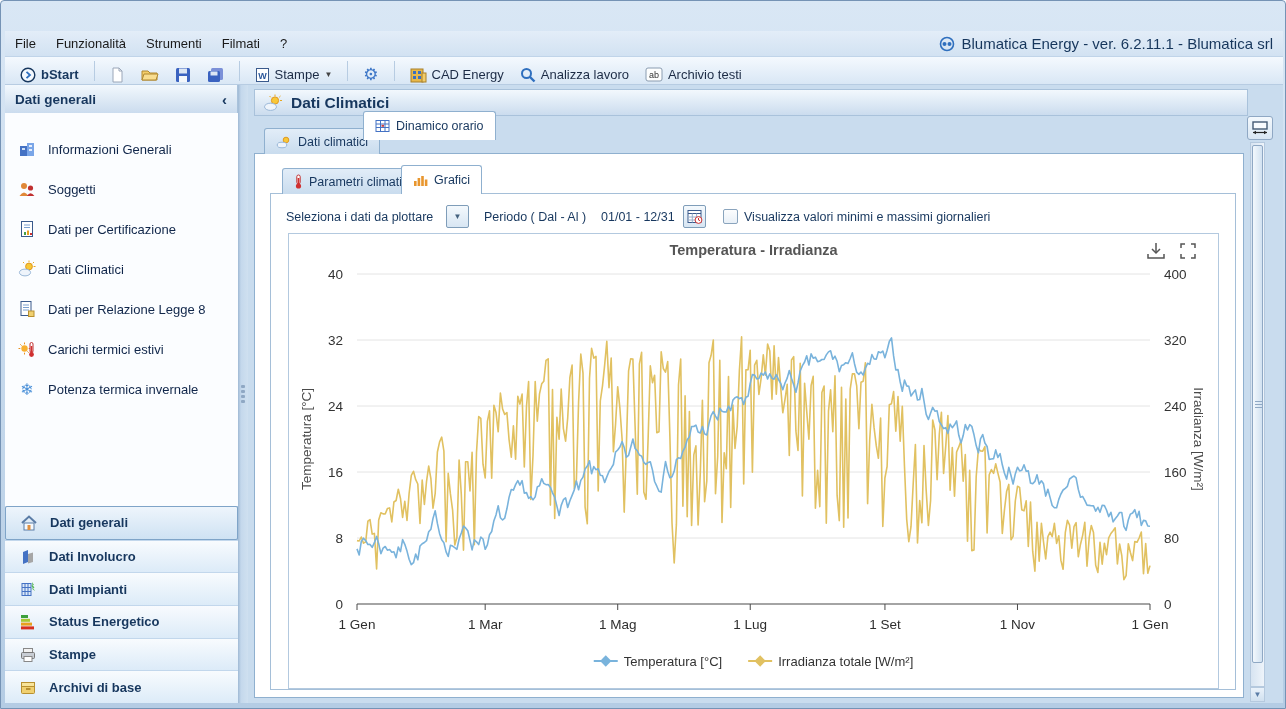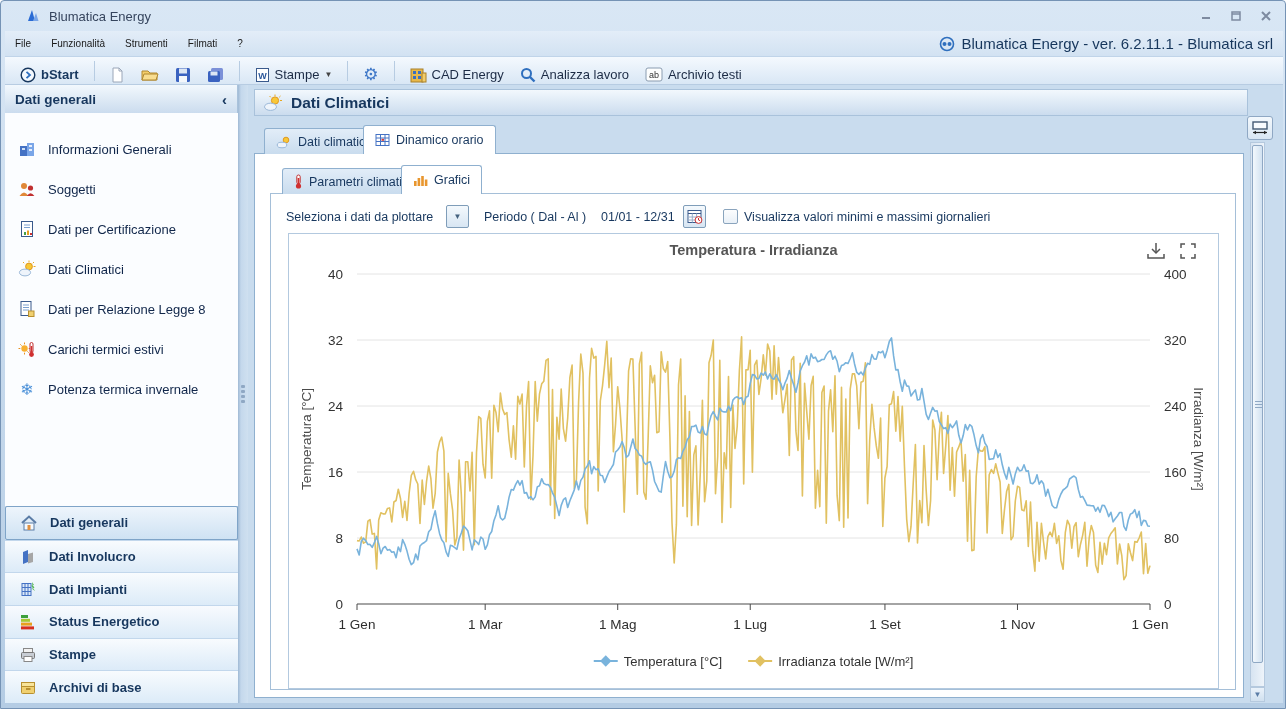--- a/index.html
+++ b/index.html
@@ -8,21 +8,21 @@
   
   #frame{left:0;top:0;width:1286px;height:709px;background:linear-gradient(#d9e7f5,#b4cce4);
     border:1px solid #7593b5;border-radius:4px 4px 0 0;}
   
   #titlebar{left:0;top:0;width:1286px;height:30px;display:flex;align-items:center;}
   #title-text{font-size:13px;color:#36455e;margin-left:8px;}
   .winbtn{width:30px;height:18px;display:flex;align-items:center;justify-content:center;}
   
   #menubar{left:4px;top:30px;width:1278px;height:26px;background:linear-gradient(#e3edf8,#d2e2f2);
     border-bottom:1px solid #c0d4e9;display:flex;align-items:center;}
-  .menu-item{padding:5px 10px;font-size:10px;color:#1a1a1a;text-align:center;}
+  .menu-item{padding:5px 10px;font-size:13px;color:#1a1a1a;text-align:center;}
   #menubar-right{margin-left:auto;display:flex;align-items:center;gap:6px;padding-right:10px;
     font-size:15px;color:#16365c;}
   
   #toolbar{left:4px;top:56px;width:1278px;height:28px;background:linear-gradient(#f4f9fe,#d9e7f5);
     border-bottom:1px solid #b7cce2;display:flex;align-items:center;padding-left:10px;gap:6px;}
   .tbtn{display:flex;align-items:center;gap:5px;padding:2px 5px;border-radius:3px;
     font-size:13px;color:#1c2b45;margin-top:8px;}
   .tbtn b{color:#17375e;}
   .sep{width:1px;height:20px;background:#b7cce2;margin:0 4px;}
   .glyph-blue{color:#3f78c8;font-size:17px;line-height:1;}
@@ -73,47 +73,20 @@
   .hgrip{position:absolute;left:2px;width:7px;height:1px;background:#8fa8c4;}
   #scroll-down{left:1249px;top:686px;width:15px;height:15px;border:1px solid #b5c9de;
     background:linear-gradient(#eaf2fa,#d0e0ef);display:flex;align-items:center;justify-content:center;
     font-size:8px;color:#5a7ca6;}
 </style>
 </head>
 <body>
 
 <div id="frame" class="abs">
 
-  <div id="titlebar" class="abs">
-    <span style="margin-left:24px;display:flex">
-      <svg width="16" height="16">
-          <path d="M3 13 L7 2 L10 13 Z" fill="#2a6bd4"></path>
-          <path d="M8 13 L11 5 L13.5 13 Z" fill="#7aa6e8"></path>
-        </svg>
-    </span>
-    <span id="title-text">Blumatica Energy</span>
-    <span style="margin-left:auto;display:flex;margin-right:6px;">
-      <span class="winbtn">
-        <svg width="12" height="12">
-            <line x1="2" y1="8" x2="10" y2="8" stroke="#7d8aa0" stroke-width="2"></line>
-          </svg>
-        </span>
-      <span class="winbtn">
-        <svg width="12" height="12">
-            <rect x="2" y="2" width="8" height="8" fill="none" stroke="#7d8aa0" stroke-width="1.5"></rect>
-            <line x1="2" y1="4" x2="10" y2="4" stroke="#7d8aa0" stroke-width="1.5"></line>
-          </svg>
-        </span>
-      <span class="winbtn">
-        <svg width="12" height="12">
-            <path d="M2 2 L10 10 M10 2 L2 10" stroke="#7d8aa0" stroke-width="2"></path>
-          </svg>
-        </span>
-    </span>
-  </div>
 
   <div id="menubar" class="abs">
     <span class="menu-item">File</span>
     <span class="menu-item">Funzionalità</span>
     <span class="menu-item">Strumenti</span>
     <span class="menu-item">Filmati</span>
     <span class="menu-item">?</span>
     <span id="menubar-right">
       <span style="display:flex">
         <svg width="16" height="16">
@@ -363,21 +336,21 @@
     <span>Dati Climatici</span>
   </div>
 
   <div class="tab" style="left:263px;top:127px;">
     <svg width="16" height="14">
         <circle cx="10" cy="5" r="2.8" fill="#f8c838" stroke="#e09820"></circle>
         <ellipse cx="6" cy="10" rx="4.8" ry="2.8" fill="#eef4fb" stroke="#9ab8d8"></ellipse>
       </svg>
     <span>Dati climatici</span>
     </div>
-  <div class="tab active" style="left:362px;top:124px;">
+  <div class="tab active" style="left:362px;top:110px;">
     <svg width="15" height="14">
         <rect x="1" y="1.5" width="13" height="11" fill="#fff" stroke="#4472c4"></rect>
         <line x1="1" y1="5" x2="14" y2="5" stroke="#4472c4"></line>
         <line x1="1" y1="8.5" x2="14" y2="8.5" stroke="#4472c4"></line>
         <line x1="5.5" y1="1.5" x2="5.5" y2="12.5" stroke="#4472c4"></line>
         <line x1="10" y1="1.5" x2="10" y2="12.5" stroke="#4472c4"></line>
         <rect x="6.5" y="5.8" width="2.5" height="2" fill="#d04040"></rect>
       </svg>
     <span>Dinamico orario</span>
     </div>

